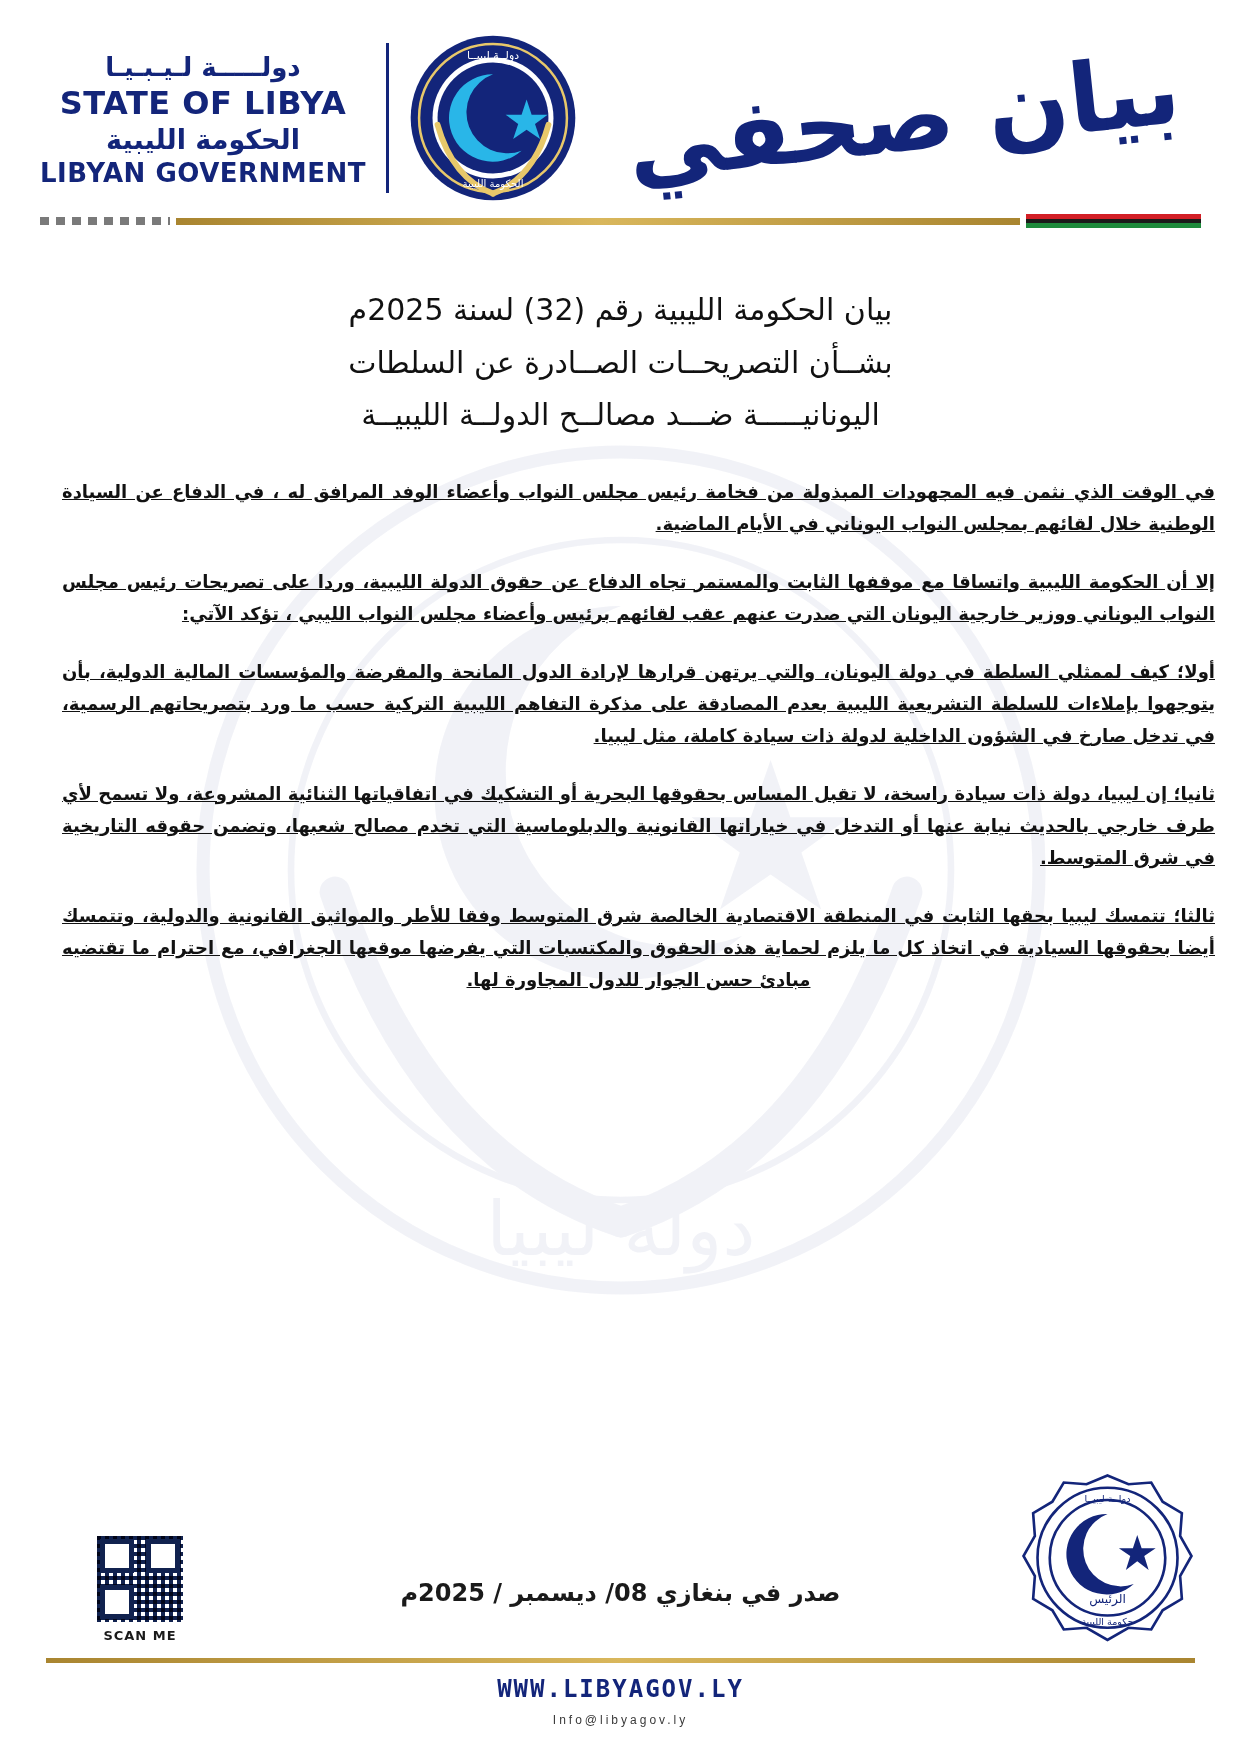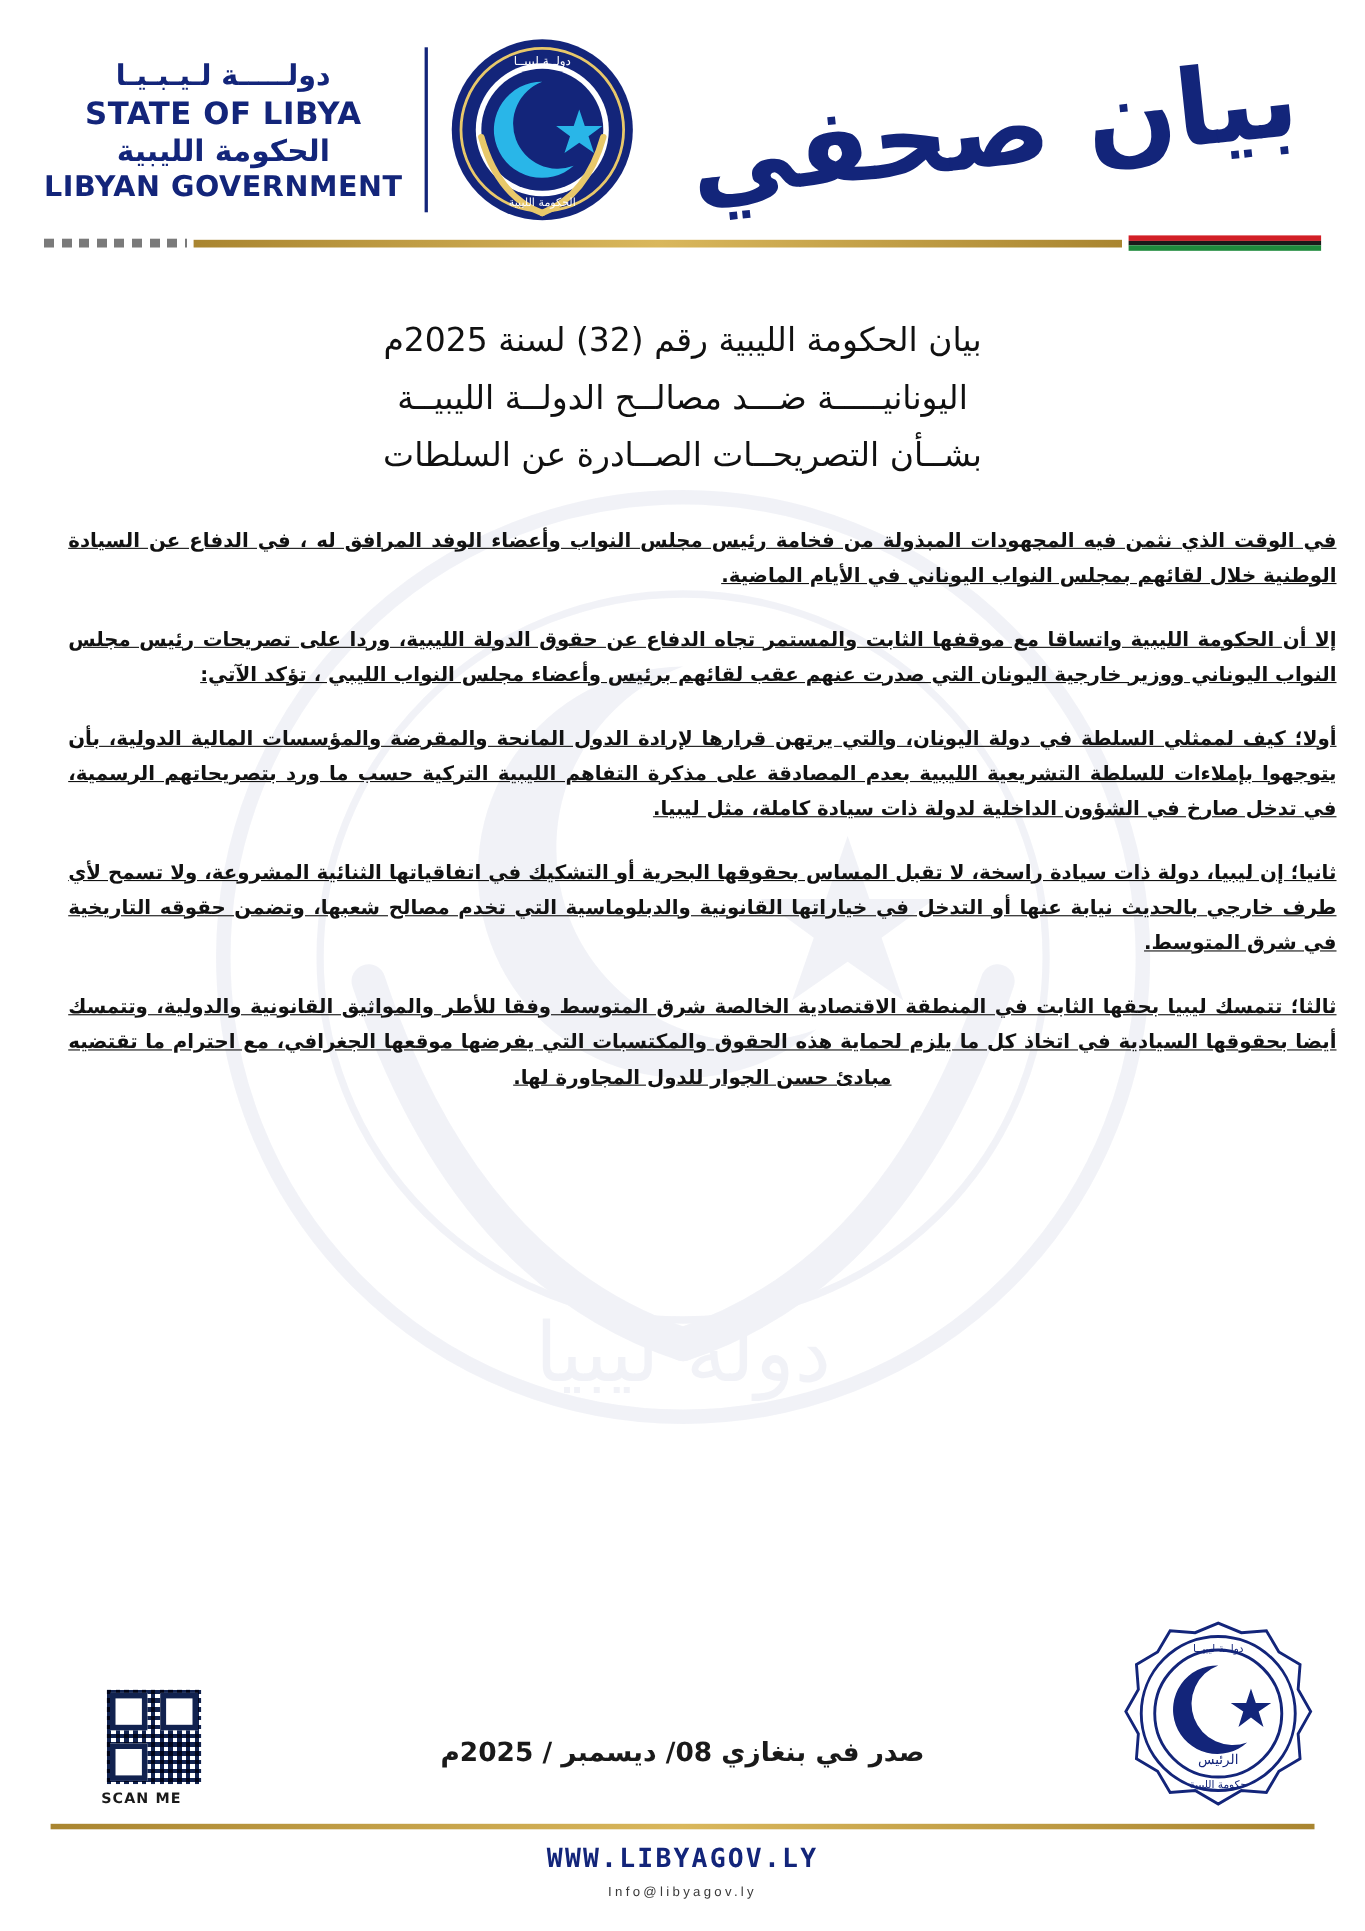--- a/index.html
+++ b/index.html
@@ -75,21 +75,21 @@
     color: #13257a;
     padding-top: 4px;
   }
   .ht-ar1 {
     font-size: 26px;
     font-weight: bold;
     letter-spacing: 2px;
     color: #13257a;
   }
   .ht-en1 {
-    font-size: 28px;
+    font-size: 32px;
     font-weight: bold;
     letter-spacing: 0.5px;
     direction: ltr;
     color: #13257a;
   }
   .ht-ar2 {
     font-size: 27px;
     font-weight: bold;
     letter-spacing: 1px;
     color: #13257a;
@@ -203,20 +203,21 @@
     width: 175px;
     height: 175px;
   }
   .seal svg { width: 100%; height: 100%; }
 
   .qr-wrap {
     position: absolute;
     left: 92px;
     bottom: 112px;
     width: 96px;
+    text-align: center;
   }
   .qr {
     width: 86px;
     height: 86px;
     margin: 0 auto;
     background:
       repeating-linear-gradient(to bottom, #11224f 0 4px, #fff 4px 8px),
       repeating-linear-gradient(to right, #11224f 0 4px, #fff 4px 8px);
     background-blend-mode: multiply;
     border: 3px solid #fff;
@@ -342,22 +343,22 @@
       <i class="red"></i>
         <i class="black"></i>
         <i class="green"></i>
     </div>
     <div class="gold"></div>
     <div class="dashes"></div>
   </div>
 
   <div class="doc-title">
     <div>بيان الحكومة الليبية رقم (32) لسنة 2025م</div>
+    <div>بشــأن التصريحــات الصــادرة عن السلطات</div>
     <div>اليونانيـــــة ضـــد مصالــح الدولــة الليبيــة</div>
-    <div>بشــأن التصريحــات الصــادرة عن السلطات</div>
   </div>
 
   <div class="body-text">
     <p>في الوقت الذي نثمن فيه المجهودات المبذولة من فخامة رئيس مجلس النواب وأعضاء الوفد المرافق له ، في الدفاع عن السيادة الوطنية خلال لقائهم بمجلس النواب اليوناني في الأيام الماضية.</p>
     <p>إلا أن الحكومة الليبية واتساقا مع موقفها الثابت والمستمر تجاه الدفاع عن حقوق الدولة الليبية، وردا على تصريحات رئيس مجلس النواب اليوناني ووزير خارجية اليونان التي صدرت عنهم عقب لقائهم برئيس وأعضاء مجلس النواب الليبي ، تؤكد الآتي:</p>
     <p>أولا؛ كيف لممثلي السلطة في دولة اليونان، والتي يرتهن قرارها لإرادة الدول المانحة والمقرضة والمؤسسات المالية الدولية، بأن يتوجهوا بإملاءات للسلطة التشريعية الليبية بعدم المصادقة على مذكرة التفاهم الليبية التركية حسب ما ورد بتصريحاتهم الرسمية، في تدخل صارخ في الشؤون الداخلية لدولة ذات سيادة كاملة، مثل ليبيا.</p>
     <p>ثانيا؛ إن ليبيا، دولة ذات سيادة راسخة، لا تقبل المساس بحقوقها البحرية أو التشكيك في اتفاقياتها الثنائية المشروعة، ولا تسمح لأي طرف خارجي بالحديث نيابة عنها أو التدخل في خياراتها القانونية والدبلوماسية التي تخدم مصالح شعبها، وتضمن حقوقه التاريخية في شرق المتوسط.</p>
     <p class="center-last">ثالثا؛ تتمسك ليبيا بحقها الثابت في المنطقة الاقتصادية الخالصة شرق المتوسط وفقا للأطر والمواثيق القانونية والدولية، وتتمسك أيضا بحقوقها السيادية في اتخاذ كل ما يلزم لحماية هذه الحقوق والمكتسبات التي يفرضها موقعها الجغرافي، مع احترام ما تقتضيه مبادئ حسن الجوار للدول المجاورة لها.</p>
   </div>
 

